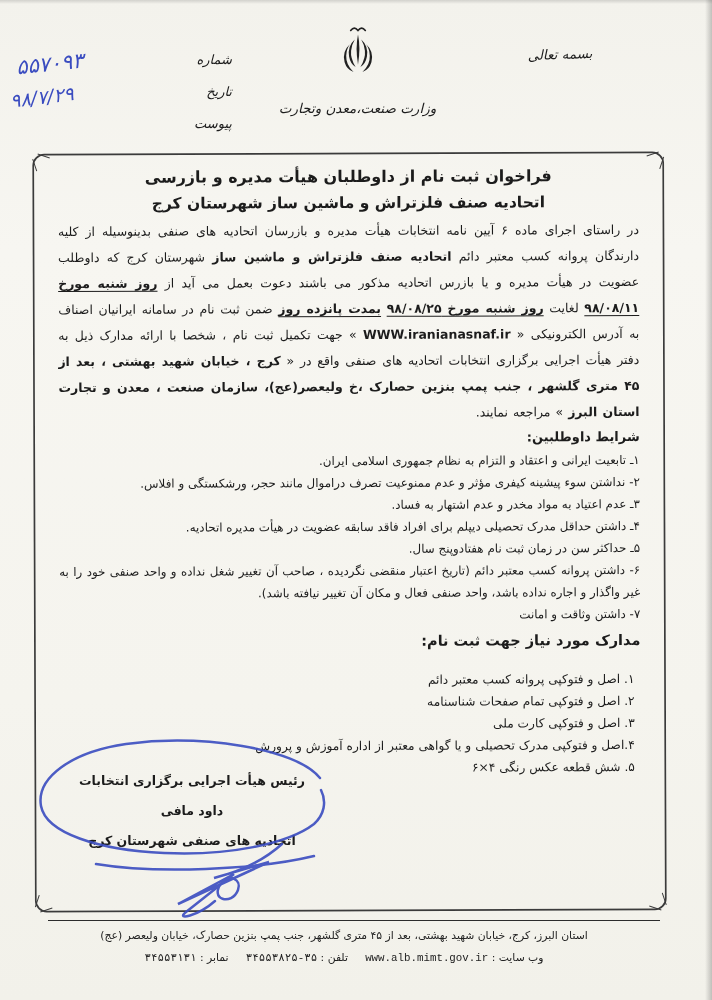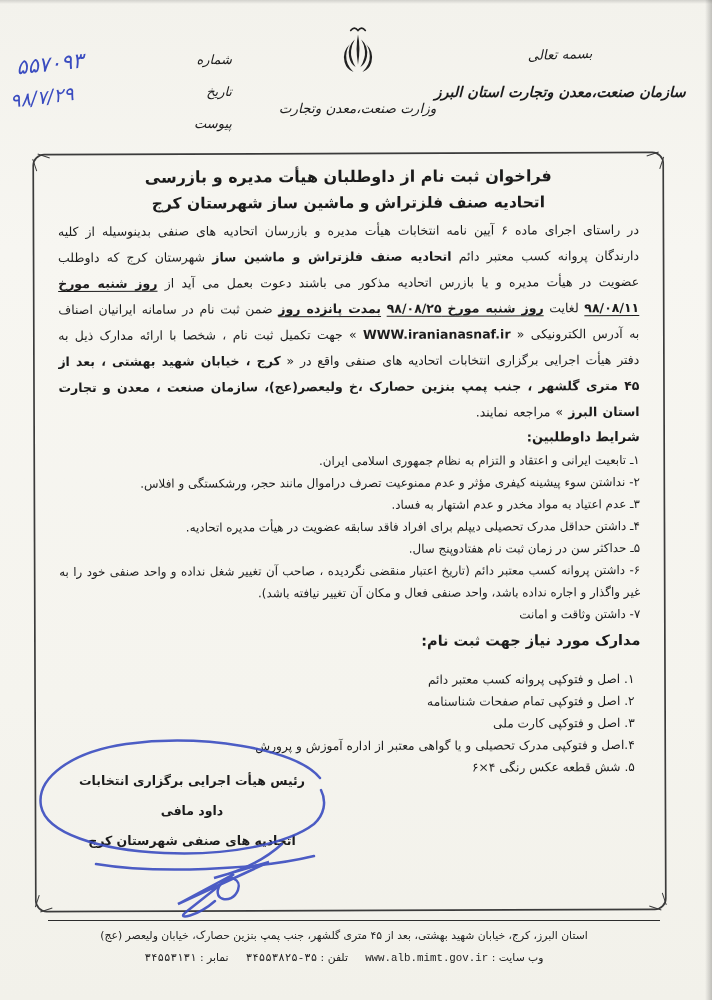--- a/index.html
+++ b/index.html
@@ -54,21 +54,20 @@
     font-size:10.8px;line-height:22px;color:#222;}
   .ltr{direction:ltr;unicode-bidi:embed;font-family:Liberation Mono, monospace;}
 </style>
 </head>
 <body>
 
 <div class="page">
 
   <div class="hdr-right">
     <div class="bismillah">بسمه تعالی</div>
-    <div class="org-right">سازمان صنعت،معدن وتجارت استان البرز</div>
   </div>
 
   <div class="hdr-center">
     <svg class="emblem" width="36" height="52" viewBox="0 0 44 64">
       <g fill="none" stroke="#222" stroke-width="2" stroke-linecap="round">
         <path d="M13 8 q4.5 -6 9 0 q4.5 -6 9 0"></path>
       </g>
       <g fill="#222">
         <path d="M22 13 q-3.4 16 0 37 q3.4 -21 0 -37 Z"></path>
         <path d="M18 19 q-9 8 -7 21 q1.6 9 8 13 q-6.5 -11 -5.5 -20 q.8 -8 4.5 -14 Z"></path>

